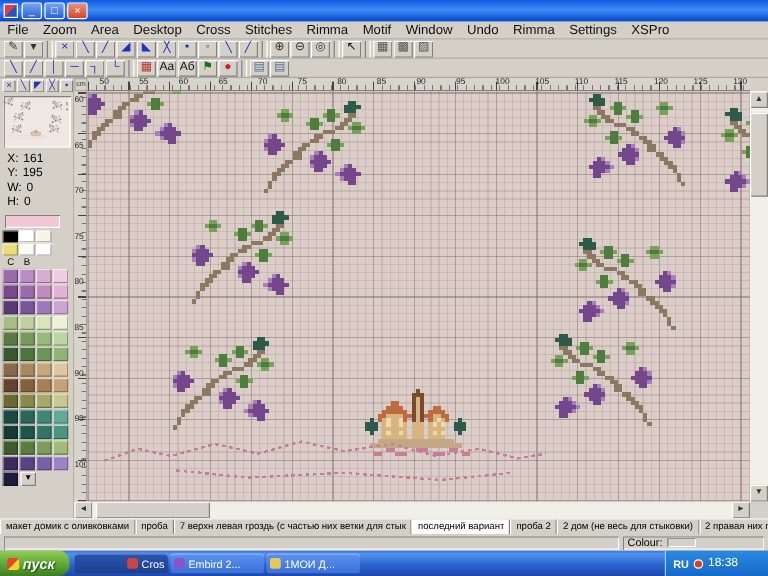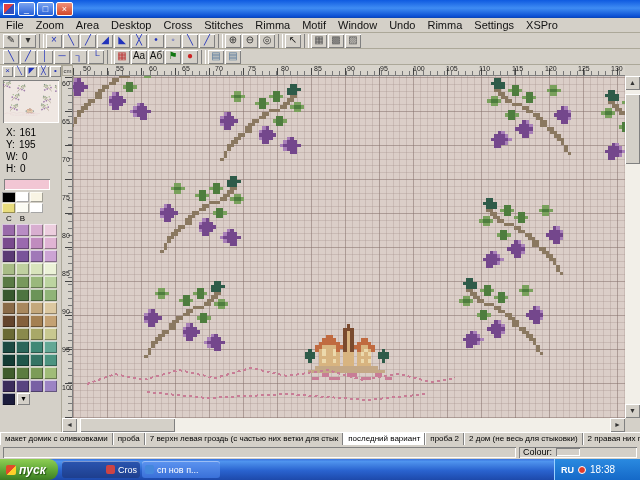--- a/index.html
+++ b/index.html
@@ -1720,22 +1720,26 @@
     <div class="startbtn">
       <span class="startflag"></span>
       <span>пуск</span>
     </div>
     <div class="taskitems">
         <div class="taskbtn pressed">
           <div class="taskicon" style="background: rgb(204, 68, 68);"></div>
           <div class="tasklabel">Cross Sti...</div>
         </div>
         <div class="taskbtn">
-          <div class="taskicon" style="background: rgb(68, 136, 221);"></div>
-          <div class="tasklabel">сп нов п...</div>
+          <div class="taskicon" style="background: rgb(136, 85, 204);"></div>
+          <div class="tasklabel">Embird 2...</div>
+        </div>
+        <div class="taskbtn">
+          <div class="taskicon" style="background: rgb(232, 200, 90);"></div>
+          <div class="tasklabel">1МОИ Д...</div>
         </div>
       </div>
     <div class="tray">
       <span class="langbadge">RU</span>
       <span class="trayicon"></span>
       <span>18:38</span>
     </div>
   </div>
 
 </div>

